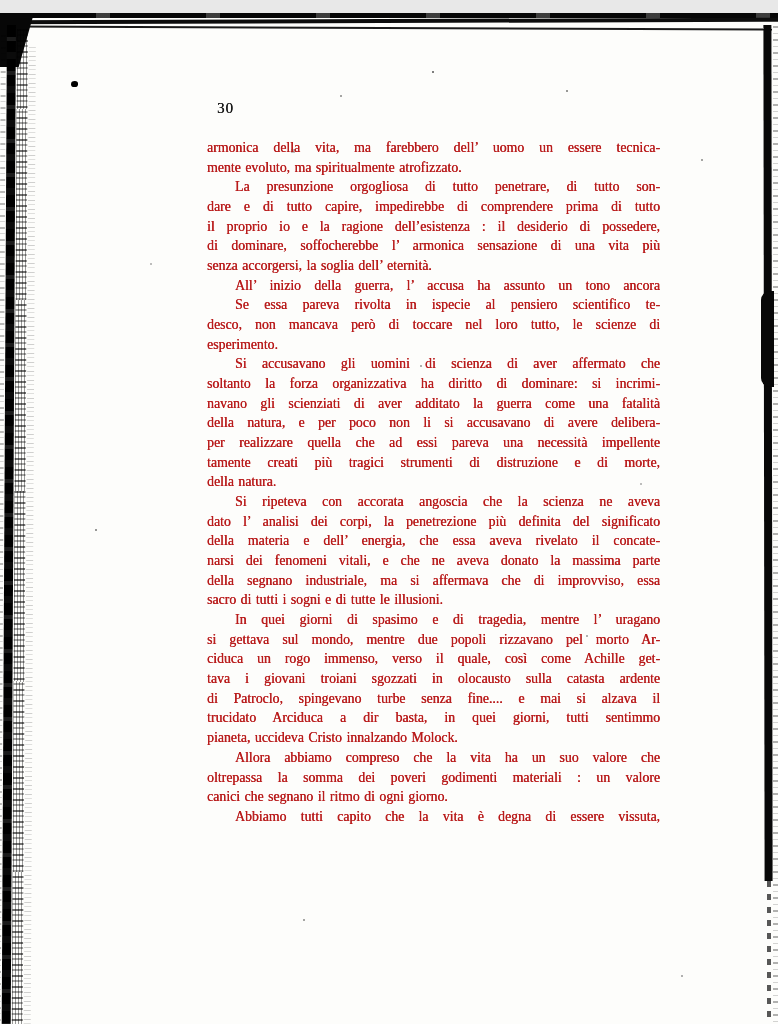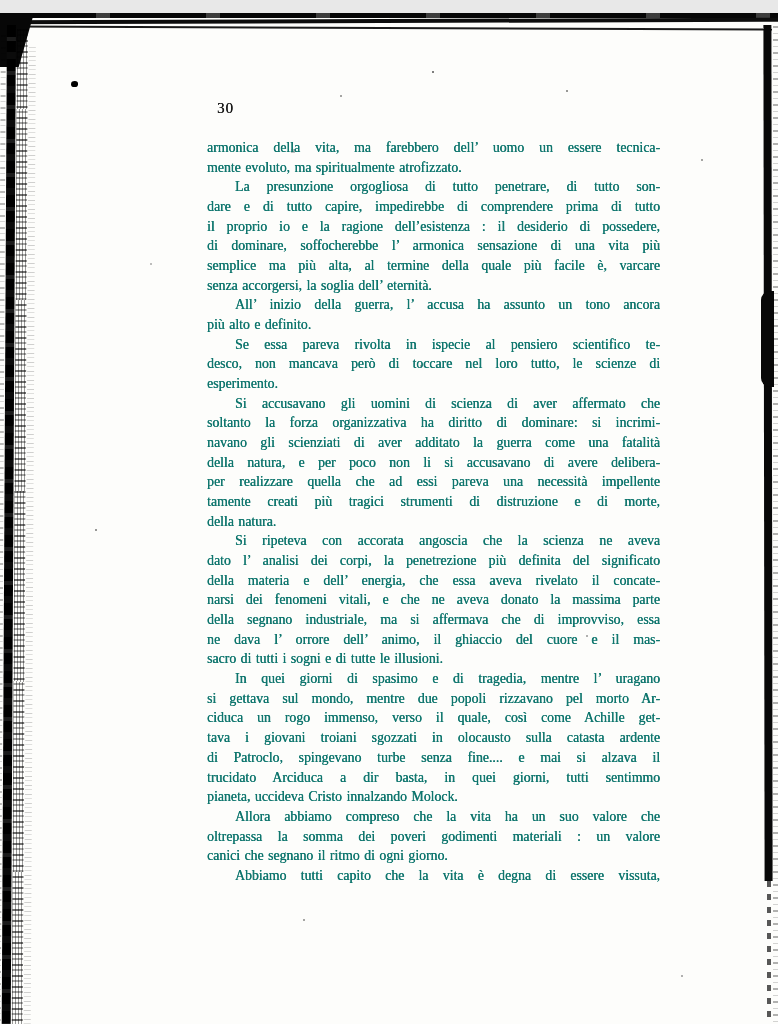--- a/index.html
+++ b/index.html
@@ -46,21 +46,21 @@
     420px 352px 0 0 rgba(0,0,0,.3), 586px 622px 0 0 rgba(0,0,0,.3),
     303px 906px 0 0 rgba(0,0,0,.35), 681px 962px 0 0 rgba(0,0,0,.3),
     150px 250px 0 0 rgba(0,0,0,.25), 640px 470px 0 0 rgba(0,0,0,.25);}
   
   .folio{
     position:absolute;left:217px;top:87px;font-size:15px;color:#181818;
     letter-spacing:1px;text-shadow:.3px 0 currentColor;
   }
   .text-block{
     position:absolute;left:207px;top:125px;width:453px;
-    font-size:13.8px;line-height:19.68px;color:#0f766e;
+    font-size:13.8px;line-height:19.68px;color:#b91c1c;
     text-shadow:.3px 0 currentColor;word-spacing:1px;
   }
   .line{height:19.68px;overflow:hidden;white-space:normal;}
   .line.j{text-align:justify;text-align-last:justify;-moz-text-align-last:justify;text-justify:inter-word;}
   .line.ind{text-indent:28px;}
 </style>
 </head>
 <body>
 
 <div class="page">
@@ -85,40 +85,37 @@
   <div class="artifact specks"></div>
 
   <div class="folio">30</div>
   <div class="text-block">
       <div class="line j">armonica della vita, ma farebbero dell’ uomo un essere tecnica-</div>
       <div class="line">mente evoluto, ma spiritualmente atrofizzato.</div>
       <div class="line j ind">La presunzione orgogliosa di tutto penetrare, di tutto son-</div>
       <div class="line j">dare e di tutto capire, impedirebbe di comprendere prima di tutto</div>
       <div class="line j">il proprio io e la ragione dell’esistenza : il desiderio di possedere,</div>
       <div class="line j">di dominare, soffocherebbe l’ armonica sensazione di una vita più</div>
-      <div class="line j">semplice ma più alta, al termine della quale più facile è, varcare</div>
       <div class="line">senza accorgersi, la soglia dell’ eternità.</div>
       <div class="line j ind">All’ inizio della guerra, l’ accusa ha assunto un tono ancora</div>
-      <div class="line">più alto e definito.</div>
       <div class="line j ind">Se essa pareva rivolta in ispecie al pensiero scientifico te-</div>
       <div class="line j">desco, non mancava però di toccare nel loro tutto, le scienze di</div>
       <div class="line">esperimento.</div>
       <div class="line j ind">Si accusavano gli uomini di scienza di aver affermato che</div>
       <div class="line j">soltanto la forza organizzativa ha diritto di dominare: si incrimi-</div>
       <div class="line j">navano gli scienziati di aver additato la guerra come una fatalità</div>
       <div class="line j">della natura, e per poco non li si accusavano di avere delibera-</div>
       <div class="line j">per realizzare quella che ad essi pareva una necessità impellente</div>
       <div class="line j">tamente creati più tragici strumenti di distruzione e di morte,</div>
       <div class="line">della natura.</div>
       <div class="line j ind">Si ripeteva con accorata angoscia che la scienza ne aveva</div>
       <div class="line j">dato l’ analisi dei corpi, la penetrezione più definita del significato</div>
       <div class="line j">della materia e dell’ energia, che essa aveva rivelato il concate-</div>
       <div class="line j">narsi dei fenomeni vitali, e che ne aveva donato la massima parte</div>
       <div class="line j">della segnano industriale, ma si affermava che di improvviso, essa</div>
-      <div class="line j">ne dava l’ orrore dell’ animo, il ghiaccio del cuore e il mas-</div>
       <div class="line">sacro di tutti i sogni e di tutte le illusioni.</div>
       <div class="line j ind">In quei giorni di spasimo e di tragedia, mentre l’ uragano</div>
       <div class="line j">si gettava sul mondo, mentre due popoli rizzavano pel morto Ar-</div>
       <div class="line j">ciduca un rogo immenso, verso il quale, così come Achille get-</div>
       <div class="line j">tava i giovani troiani sgozzati in olocausto sulla catasta ardente</div>
       <div class="line j">di Patroclo, spingevano turbe senza fine.... e mai si alzava il</div>
       <div class="line j">trucidato Arciduca a dir basta, in quei giorni, tutti sentimmo</div>
       <div class="line">pianeta, uccideva Cristo innalzando Molock.</div>
       <div class="line j ind">Allora abbiamo compreso che la vita ha un suo valore che</div>
       <div class="line j">oltrepassa la somma dei poveri godimenti materiali : un valore</div>

